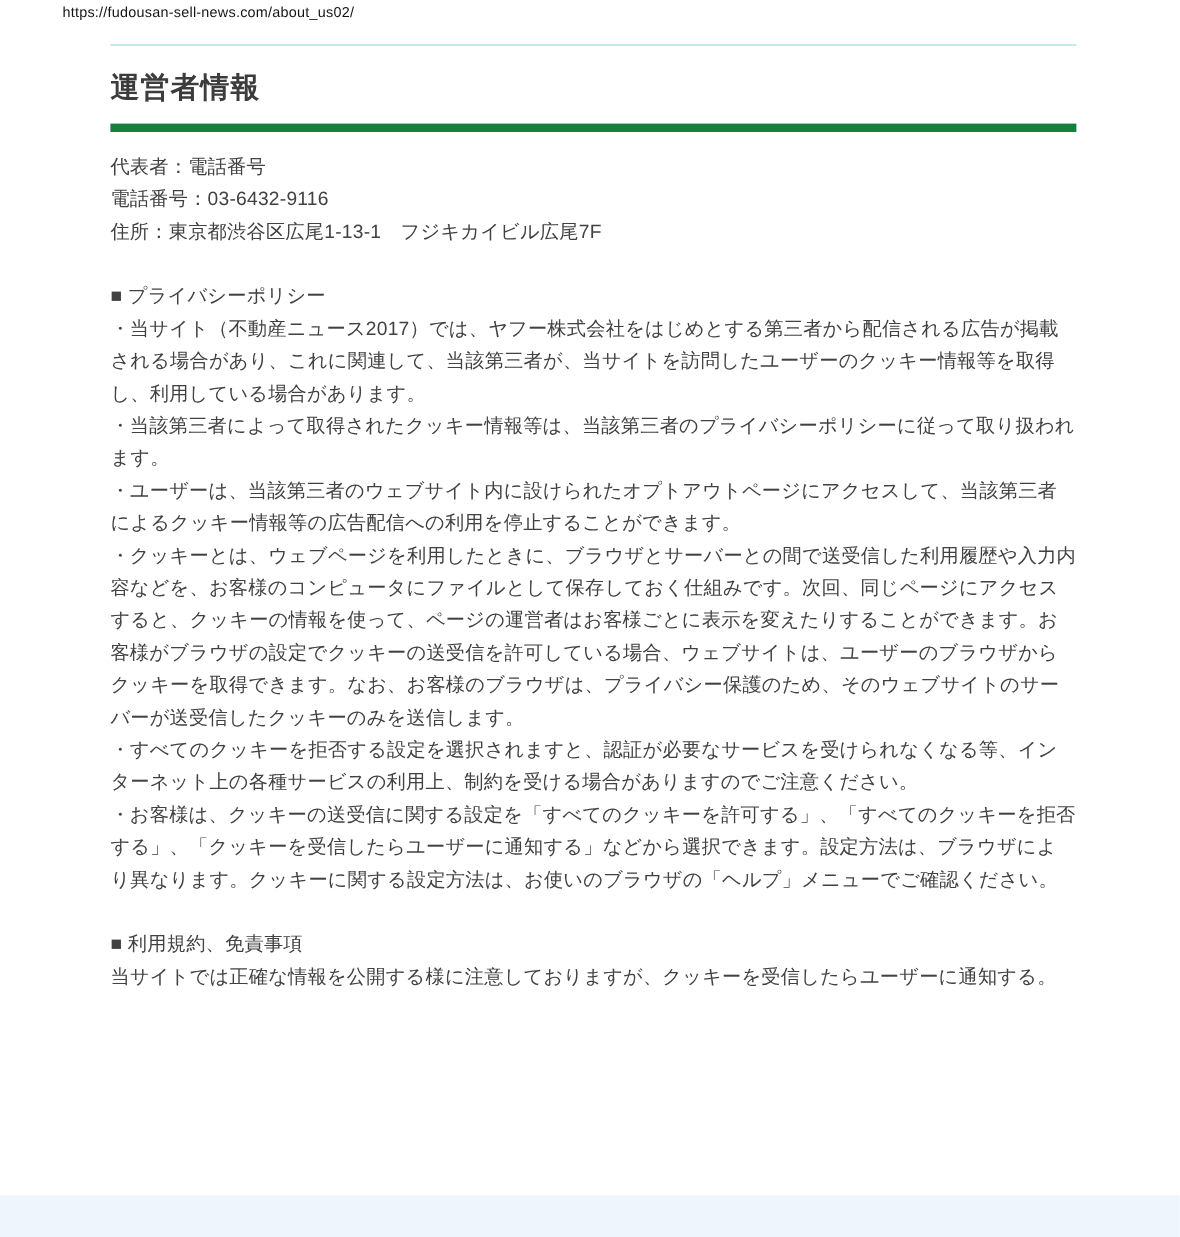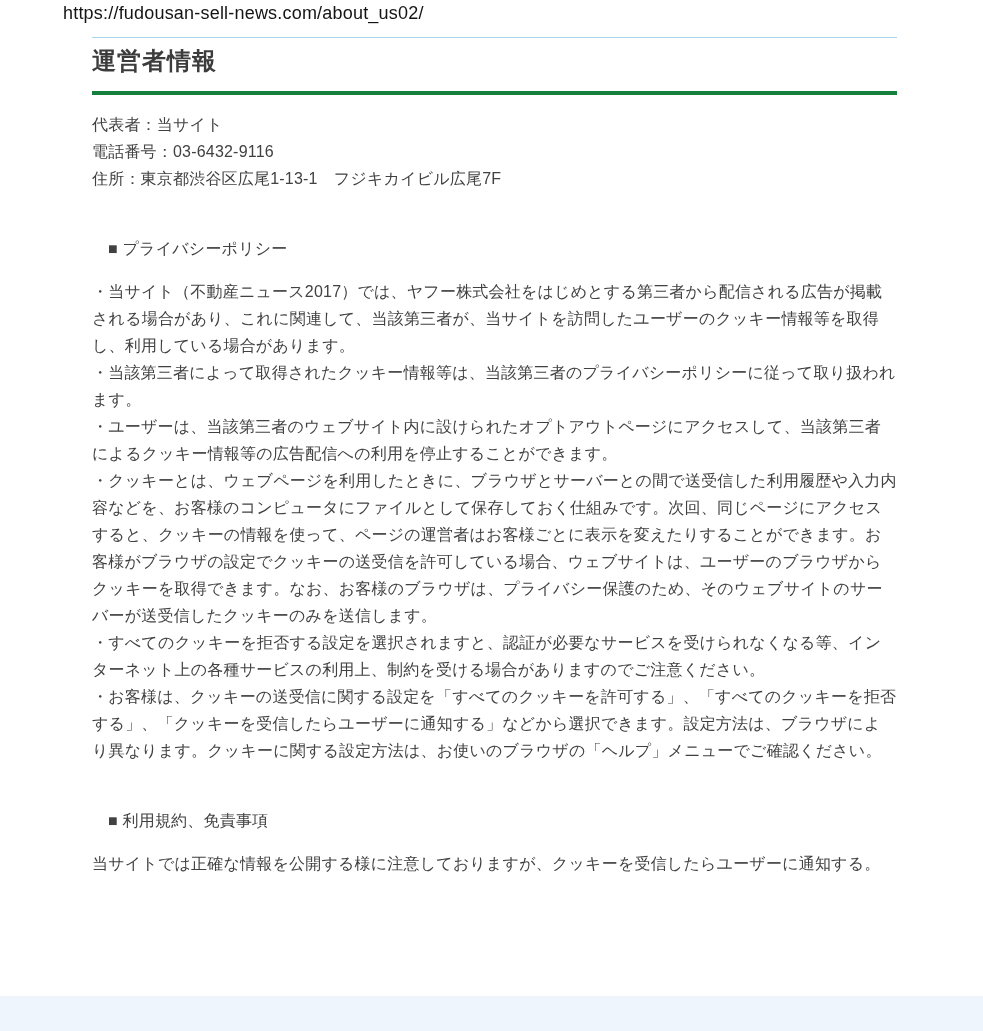--- a/index.html
+++ b/index.html
@@ -11,58 +11,58 @@
       height: 1031px;
       background: #ffffff;
       position: relative;
       overflow: hidden;
       font-family: "Liberation Sans", "DejaVu Sans", sans-serif;
       color: #414141;
     }
     .url-text {
       position: absolute;
       top: 3px;
-      left: 23px;
-      font-size: 18px;
+      left: 12px;
+      font-size: 12px;
       letter-spacing: 0.2px;
       color: #141414;
       white-space: nowrap;
       padding-left: 40px;
     }
     .container {
       position: absolute;
       top: 37px;
       left: 92px;
       width: 805px;
     }
     .page-header {
       border-top: 1px solid #a8d6e8;
-      border-bottom: 4px solid #15803d;
-      padding: 7px 0 14px 0;
+      border-bottom: 7px solid #15803d;
+      padding: 19px 0 14px 0;
     }
     .page-title {
       margin: 0;
       font-size: 24px;
       font-weight: bold;
       color: #3c3c3c;
       letter-spacing: 1px;
     }
     .content {
       padding-top: 16px;
       font-size: 16px;
       line-height: 27px;
       color: #414141;
       letter-spacing: 0.2px;
     }
     .content p,
     .content .line {
       margin: 0;
     }
     .section-heading {
-      margin: 16px;
+      margin: 0;
     }
     .gap {
       height: 27px;
     }
     .footer-strip {
       position: absolute;
       left: 0;
       bottom: 0;
       width: 983px;
       height: 35px;
@@ -75,21 +75,21 @@
 <div class="url-text">https://fudousan-sell-news.com/about_us02/</div>
 
 <div class="container">
 
   <div class="page-header">
     <h1 class="page-title">運営者情報</h1>
   </div>
 
   <div class="content">
 
-    <div class="line">代表者：当サイト</div>
+    <div class="line">代表者：電話番号</div>
     <div class="line">電話番号：03-6432-9116</div>
     <div class="line">住所：東京都渋谷区広尾1-13-1　フジキカイビル広尾7F</div>
 
     <div class="gap"></div>
 
     <div class="section-heading">■ プライバシーポリシー</div>
     <p>・当サイト（不動産ニュース2017）では、ヤフー株式会社をはじめとする第三者から配信される広告が掲載される場合があり、これに関連して、当該第三者が、当サイトを訪問したユーザーのクッキー情報等を取得し、利用している場合があります。</p>
     <p>・当該第三者によって取得されたクッキー情報等は、当該第三者のプライバシーポリシーに従って取り扱われます。</p>
     <p>・ユーザーは、当該第三者のウェブサイト内に設けられたオプトアウトページにアクセスして、当該第三者によるクッキー情報等の広告配信への利用を停止することができます。</p>
     <p>・クッキーとは、ウェブページを利用したときに、ブラウザとサーバーとの間で送受信した利用履歴や入力内容などを、お客様のコンピュータにファイルとして保存しておく仕組みです。次回、同じページにアクセスすると、クッキーの情報を使って、ページの運営者はお客様ごとに表示を変えたりすることができます。お客様がブラウザの設定でクッキーの送受信を許可している場合、ウェブサイトは、ユーザーのブラウザからクッキーを取得できます。なお、お客様のブラウザは、プライバシー保護のため、そのウェブサイトのサーバーが送受信したクッキーのみを送信します。</p>

